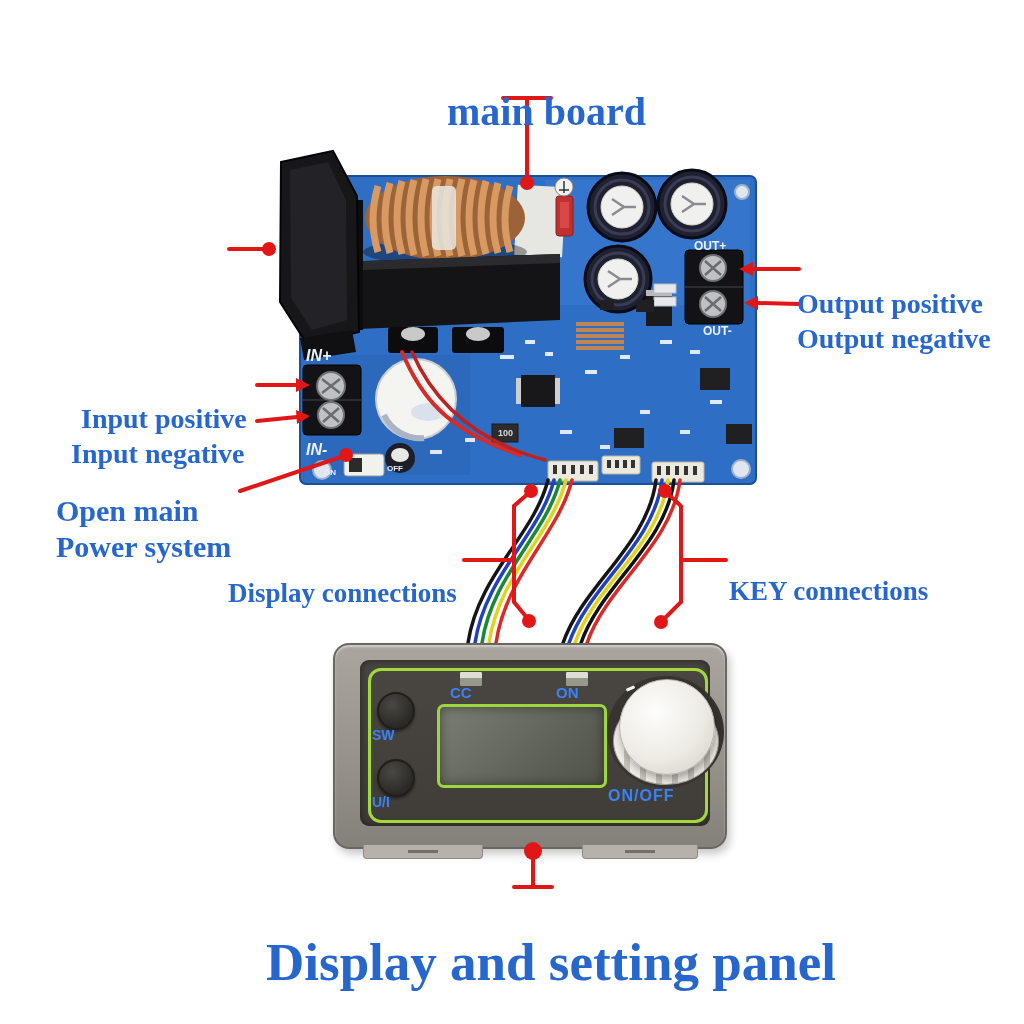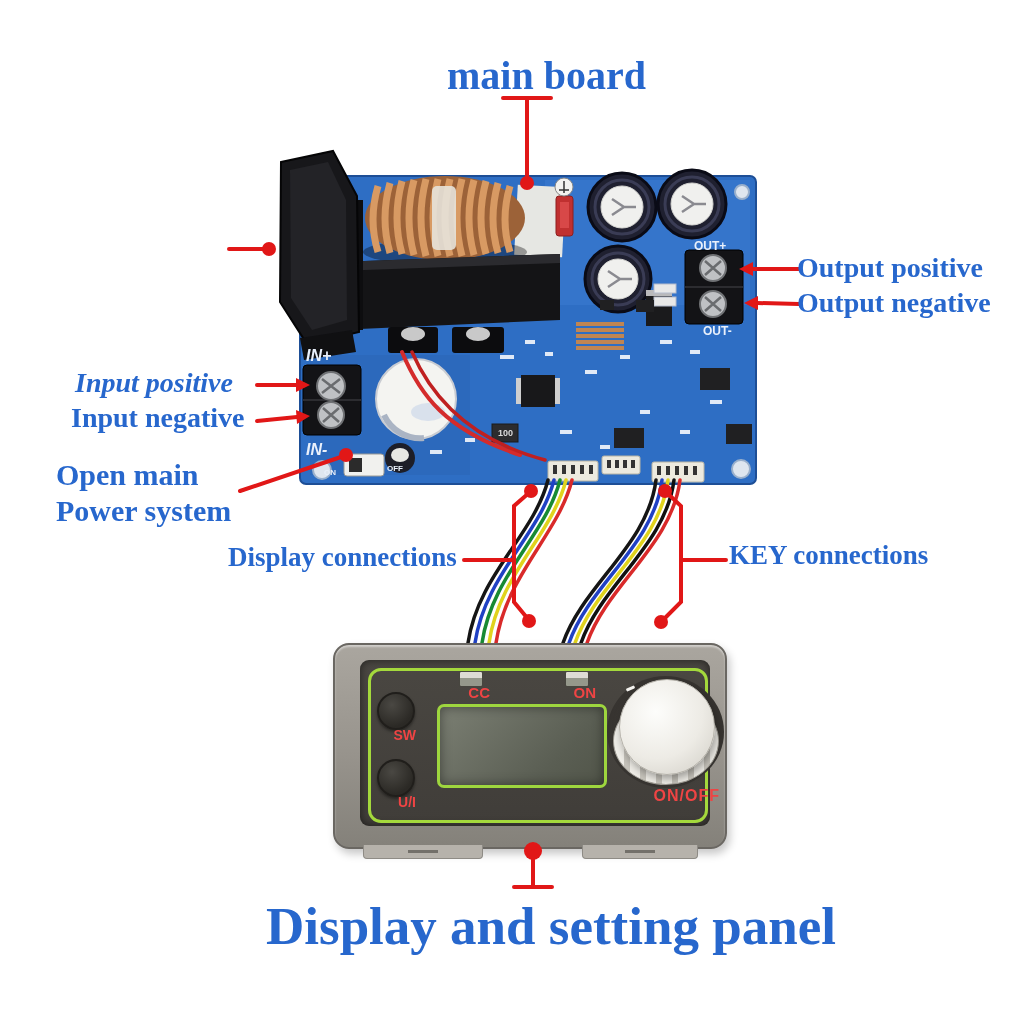--- a/index.html
+++ b/index.html
@@ -2,21 +2,21 @@
 <html><head>
 <meta charset="utf-8">
 <style>
   html,body{margin:0;padding:0;background:#fff;}
   .stage{position:relative;width:1024px;height:1024px;background:#ffffff;overflow:hidden;
          font-family:"Liberation Serif",serif;}
   .layer{position:absolute;left:0;top:0;width:1024px;height:1024px;}
   svg.layer{pointer-events:none;}
   
   .blabel{position:absolute;font-family:"Liberation Serif",serif;font-weight:700;
-          color:#2767cd;white-space:nowrap;z-index:4;}
+          color:#2767cd;white-space:nowrap;z-index:4;margin-top:36px;}
   .watermark{position:absolute;left:30px;top:100px;font-size:30px;font-weight:400;
              color:#151515;z-index:4;}
   
   .silk{position:absolute;color:#e9f0fb;font-family:"Liberation Sans",sans-serif;
         font-weight:700;z-index:4;}
   
   .panel{position:absolute;left:333px;top:643px;width:390px;height:202px;z-index:2;
          background:linear-gradient(180deg,#aaa69f 0%,#97938c 55%,#84817a 100%);
          border:2px solid #6a6762;border-radius:16px;
          box-shadow:inset 0 2px 2px rgba(255,255,255,.45), 3px 5px 9px rgba(0,0,0,.22);}
@@ -28,22 +28,22 @@
   .lcd{position:absolute;left:437px;top:704px;width:164px;height:78px;z-index:2;
          background:linear-gradient(135deg,#7b7f73 0%,#5a5e53 70%,#515549 100%);
          border:3px solid #9ed63e;border-radius:7px;
          box-shadow:inset 0 0 12px rgba(0,0,0,.45);}
   .pbtn{position:absolute;width:34px;height:34px;border-radius:50%;z-index:2;
          background:radial-gradient(circle at 38% 32%,#4a4843,#2b2925 70%);
          border:2px solid #201e1b;box-shadow:0 2px 3px rgba(0,0,0,.4);}
   .pled{position:absolute;width:22px;height:14px;z-index:2;border:1px solid #47463f;
          border-radius:2px;
          background:linear-gradient(180deg,#dedcd5 0 45%,#95988b 45% 100%);}
-  .plabel{position:absolute;color:#ef4444;font-family:"Liberation Sans",sans-serif;
-          font-weight:700;text-align:right;z-index:2;}
+  .plabel{position:absolute;color:#3b82f6;font-family:"Liberation Sans",sans-serif;
+          font-weight:700;text-align:left;z-index:2;}
   .knob-recess{position:absolute;left:607px;top:676px;width:117px;height:112px;z-index:2;
          border-radius:50%;background:radial-gradient(circle,#3b3834 55%,#2e2b28);}
   .knob-skirt{position:absolute;left:613px;top:697px;width:104px;height:86px;z-index:2;
          border-radius:50%;border:1px solid #a29f97;
          background:repeating-linear-gradient(90deg,#f0eee8 0 10px,#c7c4bc 10px 16px);}
   .knob-cap{position:absolute;left:619px;top:679px;width:94px;height:94px;z-index:2;
          border-radius:50%;border:1px solid #b3b0a8;
          background:radial-gradient(circle at 38% 34%,#fdfdfb,#edebe5 55%,#cfccc4);
          box-shadow:2px 4px 8px rgba(0,0,0,.35);}
   .knob-mark{position:absolute;width:9px;height:3px;background:#f4f3ef;z-index:2;border-radius:1px;}
@@ -318,21 +318,21 @@
         <circle cx="533" cy="851" r="9" stroke="none"></circle>
         <path d="M533,851 L533,886 M514,887 L552,887" fill="none"></path>
       </g>
     </g>
   </svg>
 
 
   <div class="blabel" style="left:447px;top:52px;font-size:40px;">main board</div>
   <div class="blabel" style="left:797px;top:252px;font-size:28px;">Output positive</div>
   <div class="blabel" style="left:797px;top:287px;font-size:28px;">Output negative</div>
-  <div class="blabel" style="left:75px;top:367px;font-size:28px;font-style:italic;">Input positive</div>
+  <div class="blabel" style="left:81px;top:367px;font-size:28px;">Input positive</div>
   <div class="blabel" style="left:71px;top:402px;font-size:28px;">Input negative</div>
   <div class="blabel" style="left:56px;top:458px;font-size:30px;">Open main</div>
   <div class="blabel" style="left:56px;top:494px;font-size:30px;">Power system</div>
   <div class="blabel" style="left:228px;top:542px;font-size:27px;">Display connections</div>
   <div class="blabel" style="left:729px;top:540px;font-size:27px;">KEY connections</div>
   <div class="blabel" style="left:266px;top:896px;font-size:53px;">Display and setting panel</div>
 
   <div class="silk" style="left:694px;top:239px;font-size:12px;">OUT+</div>
   <div class="silk" style="left:697px;top:324px;font-size:12px;margin-left:6px;">OUT-</div>
   <div class="silk" style="left:306px;top:347px;font-size:16px;font-style:italic;">IN+</div>

